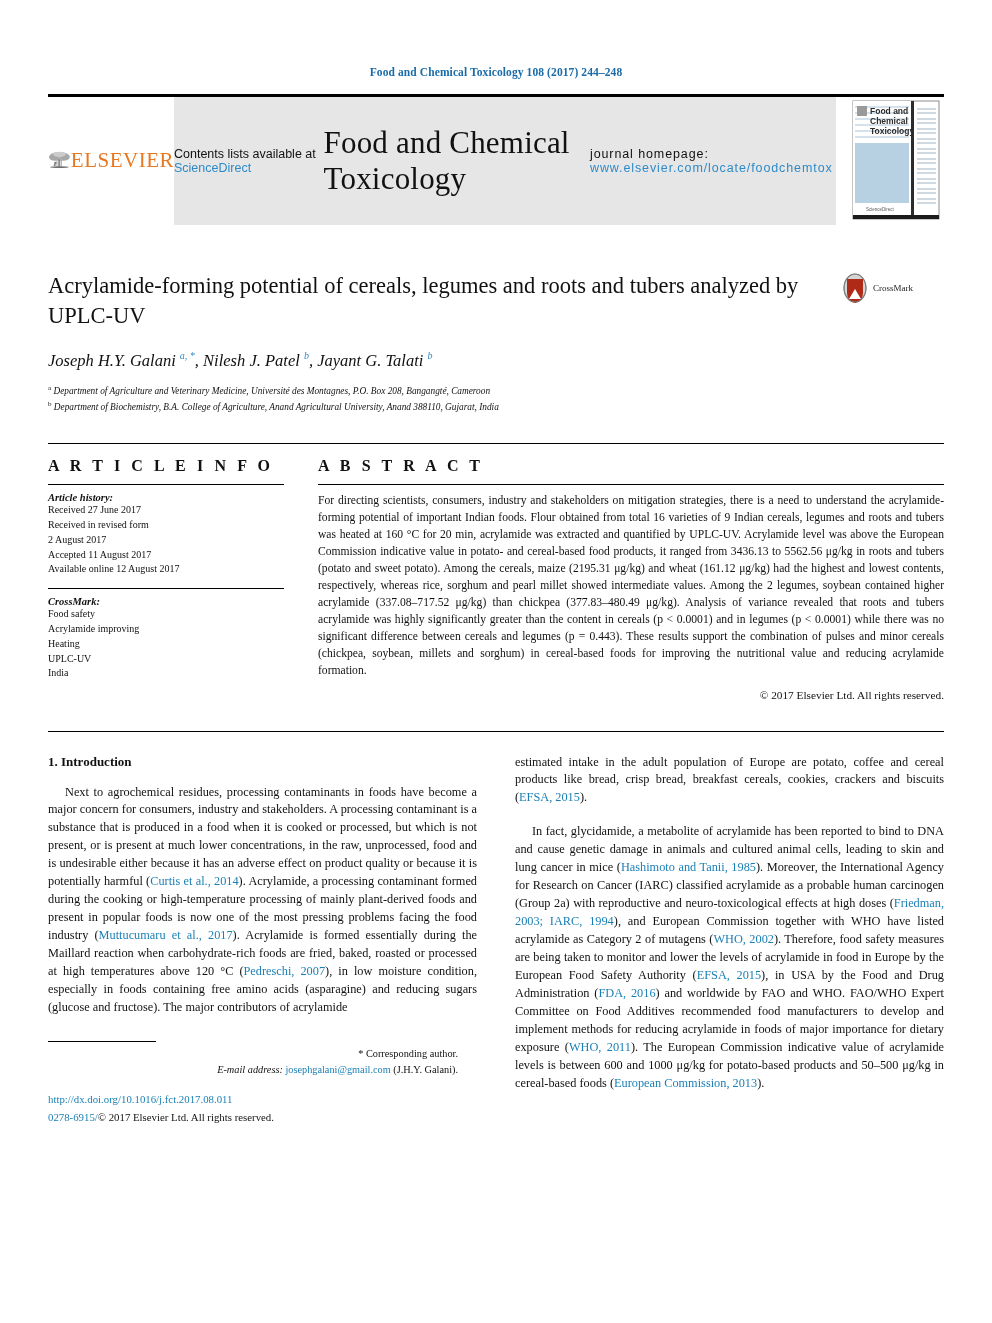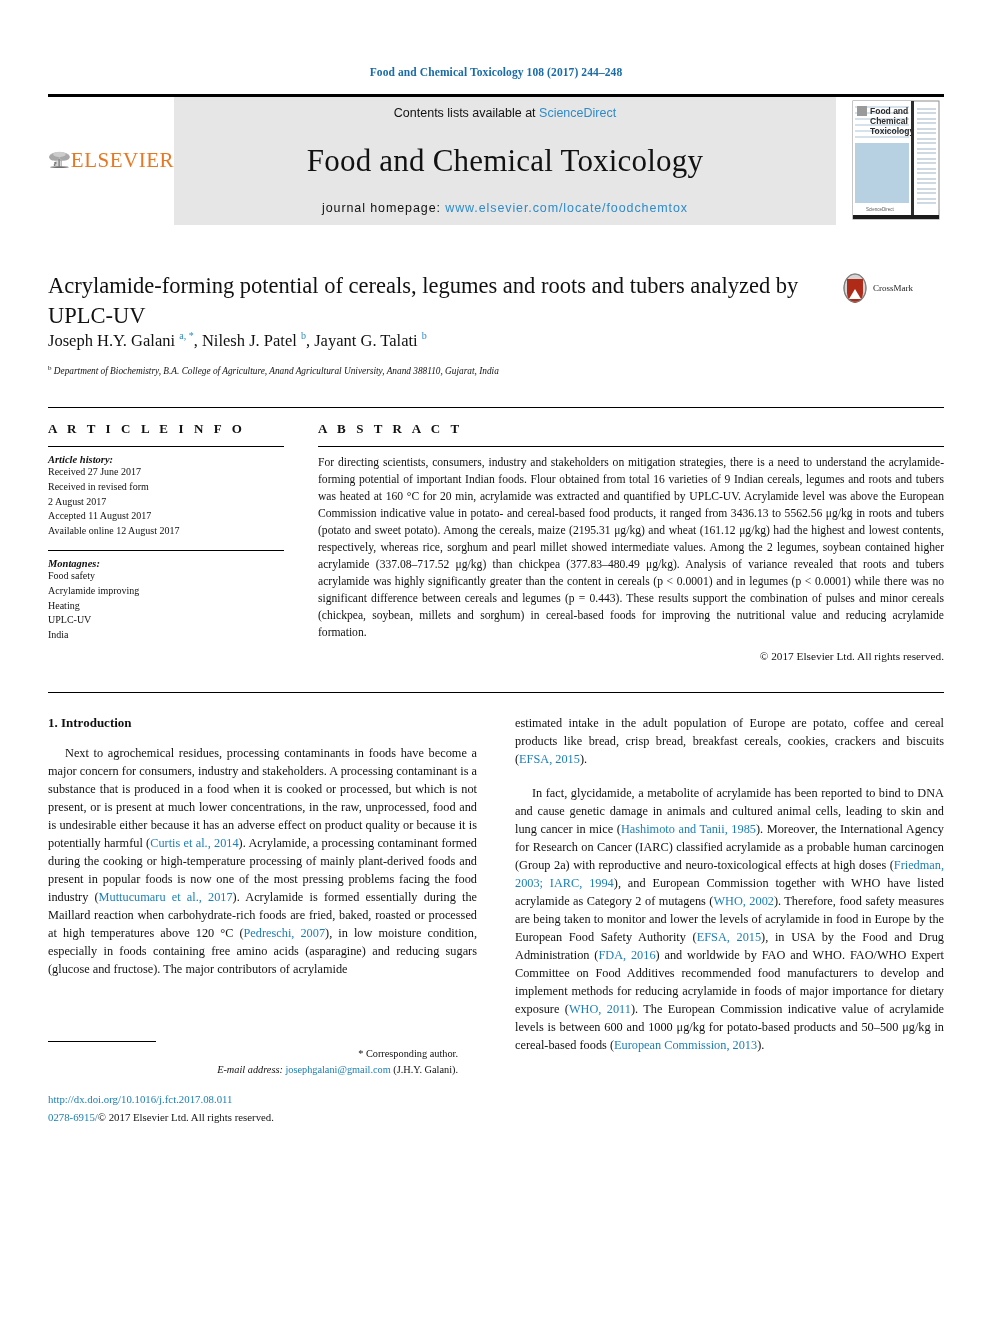--- a/index.html
+++ b/index.html
@@ -58,21 +58,21 @@
     color: #E87722;
     font-size: 21px;
     letter-spacing: 0.5px;
     line-height: 1;
     margin-top: 1px;
   }
   .banner-mid {
     flex: 1 1 auto;
     background: #e6e6e6;
     display: flex;
-    flex-direction: column;
+    flex-direction: row;
     align-items: center;
     justify-content: space-between;
     padding: 9px 0 10px 0;
   }
   .contents-line {
     font-family: "Liberation Sans", sans-serif;
     font-size: 12.5px;
     color: #111;
   }
   .contents-line .sd {
@@ -122,23 +122,25 @@
     align-items: center;
     gap: 3px;
   }
   .crossmark-label {
     font-family: "Liberation Serif", serif;
     font-weight: normal;
     font-size: 9px;
     color: #222;
   }
   .authors {
+    margin-top: 20px;
     font-family: "Liberation Serif", serif;
     font-size: 16.5px;
     color: #111;
+    font-style: italic;
   }
   .authors sup { font-size: 10px; color: #2e8bc8; vertical-align: super; }
   .affils {
     margin-top: 12px;
     font-family: "Liberation Serif", serif;
     font-style: italic;
     font-size: 9.3px;
     line-height: 1.62;
     color: #111;
   }
@@ -150,21 +152,21 @@
     border-top: 1px solid #000;
     padding-top: 13px;
     display: flex;
     gap: 34px;
   }
   .col-info { flex: 0 0 236px; }
   .col-abs  { flex: 1 1 auto; }
   .sec-head {
     font-family: "Liberation Serif", serif;
     font-weight: bold;
-    font-size: 13px;
+    font-size: 16px;
     letter-spacing: 3.6px;
     color: #111;
     margin-bottom: 9px;
   }
   .rule { border-top: 1.6px solid #000; margin: 0 0 7px 0; }
   .rule-thin { border-top: 1.1px solid #000; margin: 11px 0 7px 0; }
   .info-label {
     font-family: "Liberation Serif", serif;
     font-style: italic;
     font-weight: bold;
@@ -362,40 +364,44 @@
       </svg>
       <span class="crossmark-label">CrossMark</span>
     </div>
 
     <h1 class="art-title">Acrylamide-forming potential of cereals, legumes and roots and tubers analyzed by UPLC-UV</h1>
 
     <div class="authors">Joseph H.Y. Galani <sup>a, *</sup>, Nilesh J. Patel <sup>b</sup>, Jayant G. Talati <sup>b</sup></div>
 
     <div class="affils">
       <div>
+        <sup>a</sup>
+        <span>Department of Agriculture and Veterinary Medicine, Université des Montagnes, P.O. Box 208, Bangangté, Cameroon</span>
+      </div>
+      <div>
         <sup>b</sup>
         <span>Department of Biochemistry, B.A. College of Agriculture, Anand Agricultural University, Anand 388110, Gujarat, India</span>
       </div>
     </div>
   </div>
 
   <div class="info-abs">
 
     <div class="col-info">
       <div class="sec-head">A R T I C L E  I N F O</div>
       <div class="rule"></div>
       <div class="info-label">Article history:</div>
       <div class="info-line">Received 27 June 2017</div>
       <div class="info-line">Received in revised form</div>
       <div class="info-line">2 August 2017</div>
       <div class="info-line">Accepted 11 August 2017</div>
       <div class="info-line">Available online 12 August 2017</div>
 
       <div class="rule-thin"></div>
-      <div class="info-label">Montagnes:</div>
+      <div class="info-label">CrossMark:</div>
       <div class="info-line">Food safety</div>
       <div class="info-line">Acrylamide improving</div>
       <div class="info-line">Heating</div>
       <div class="info-line">UPLC-UV</div>
       <div class="info-line">India</div>
     </div>
 
     <div class="col-abs">
       <div class="sec-head">A B S T R A C T</div>
       <div class="rule"></div>

